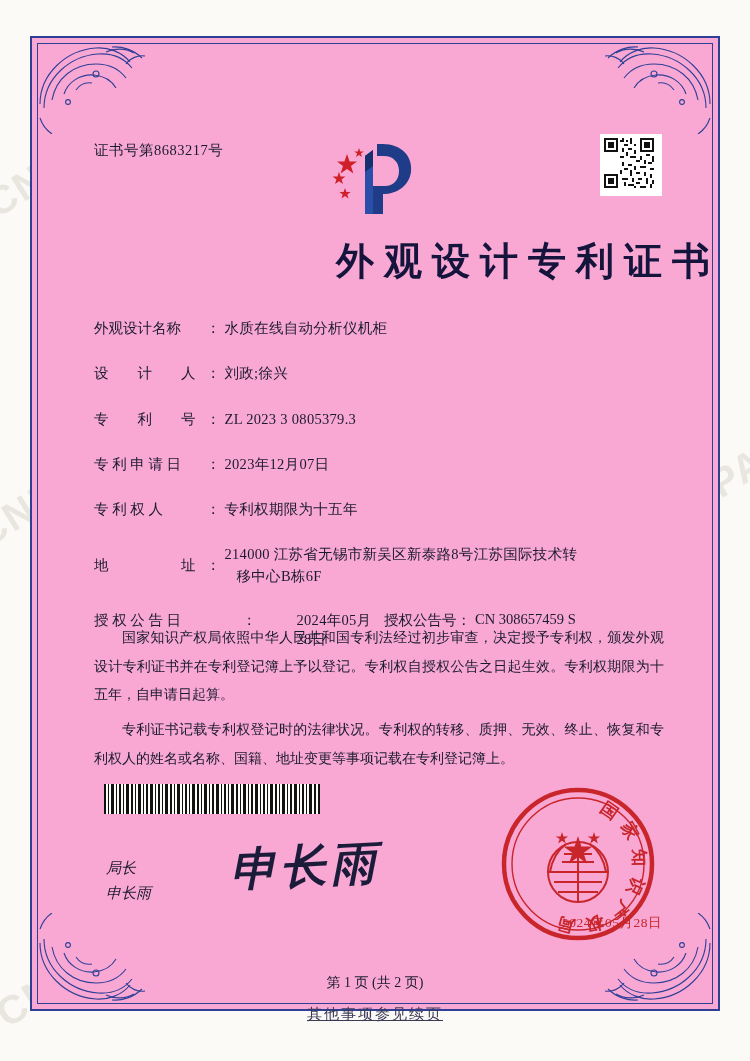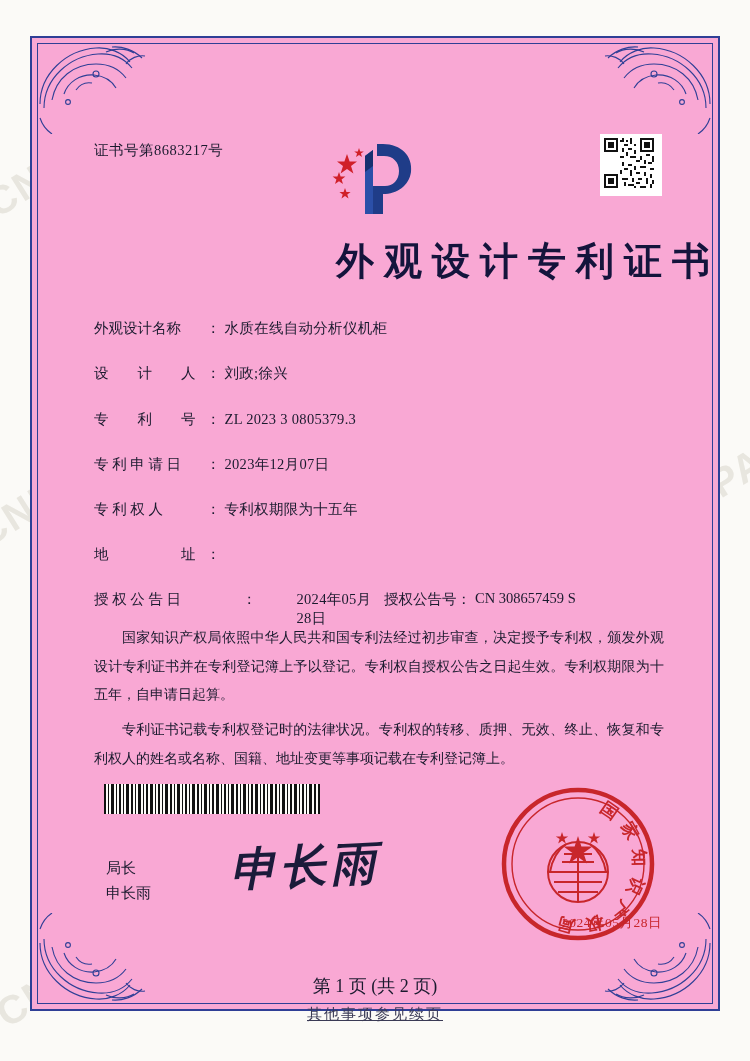--- a/index.html
+++ b/index.html
@@ -179,20 +179,21 @@
   }
   .barcode svg { display: block; }
 
   
   .sig-label {
     position: absolute;
     left: 76px;
     top: 820px;
     font-size: 15px;
     line-height: 1.65;
+    font-style: italic;
   }
   .sig-script {
     position: absolute;
     left: 200px;
     top: 800px;
     font-size: 46px;
     font-family: "DejaVu Serif", serif;
     font-style: italic;
     font-weight: 700;
     color: #1b1b3a;
@@ -218,21 +219,21 @@
     letter-spacing: .5px;
   }
 
   
   .page-no {
     position: absolute;
     left: 0;
     right: 0;
     top: 938px;
     text-align: center;
-    font-size: 18px;
+    font-size: 14px;
   }
   .footnote {
     position: absolute;
     left: 0;
     right: 0;
     top: 1005px;
     text-align: center;
     font-size: 15px;
     letter-spacing: 2px;
     color: #3a3a55;
@@ -442,20 +443,22 @@
       <div class="row">
         <span class="lbl">专 利 权 人</span>
         <span class="colon">：</span>
         <span class="val">专利权期限为十五年</span>
       </div>
 
       <div class="row">
         <span class="lbl">地　　　　　址</span>
         <span class="colon">：</span>
         <span class="val">
+          <span>214000 江苏省无锡市新吴区新泰路8号江苏国际技术转</span>
+          <span class="line2">移中心B栋6F</span>
         </span>
       </div>
 
       <div class="row-split">
         <div class="half-left">
           <span class="lbl">授 权 公 告 日</span>
           <span class="colon">：</span>
           <span class="val">2024年05月28日</span>
         </div>
         <div class="half-right">

